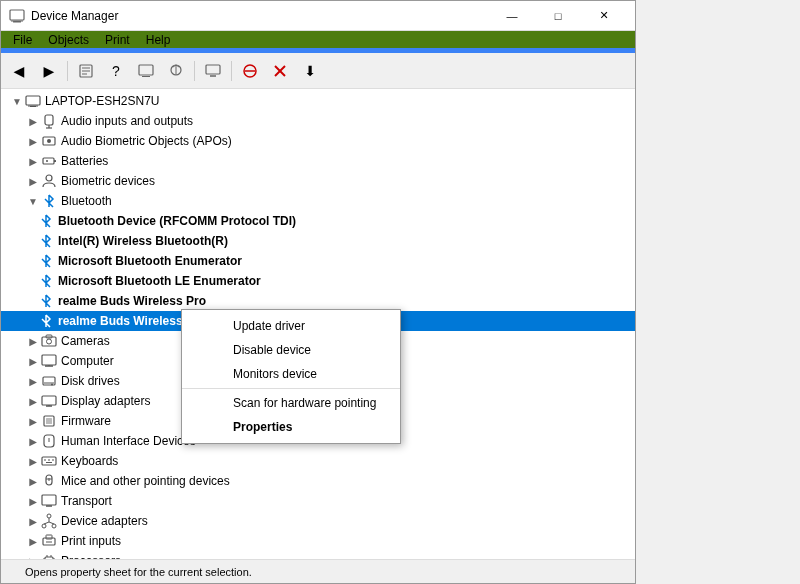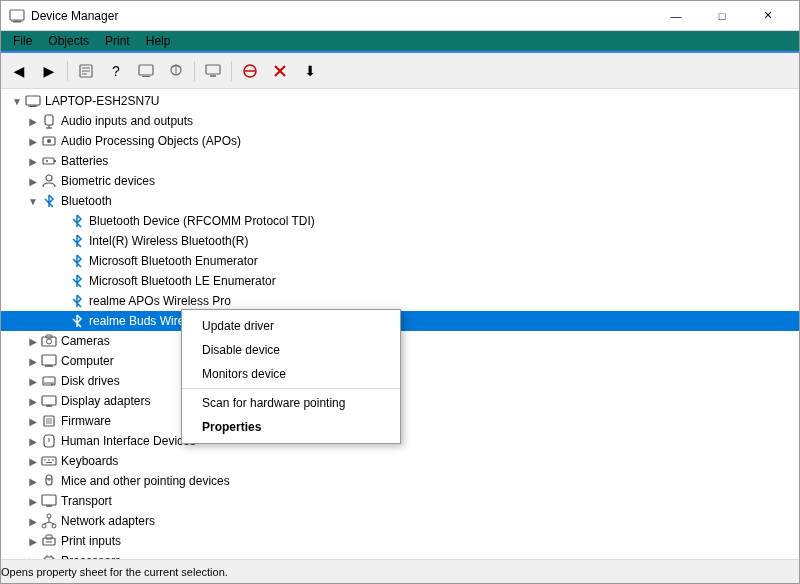--- a/index.html
+++ b/index.html
@@ -5,21 +5,21 @@
     * { margin: 0; padding: 0; box-sizing: border-box; }
     body {
       font-family: 'Segoe UI', Tahoma, Geneva, Verdana, sans-serif;
       font-size: 12px;
       background: #f0f0f0;
       width: 800px;
       height: 584px;
       overflow: hidden;
     }
     .window {
-      width: 800px;
+      width: 636px;
       height: 584px;
       background: #fff;
       border: 1px solid #999;
       display: flex;
       flex-direction: column;
     }
     .title-bar {
       background: #fff;
       height: 30px;
       display: flex;
@@ -53,22 +53,22 @@
       cursor: pointer;
       display: flex;
       align-items: center;
       justify-content: center;
       font-size: 11px;
     }
     .menu-bar {
       height: 22px;
       display: flex;
       align-items: center;
-      background: #0f766e;
-      border-bottom: 2px solid #3b82f6;
+      background: #4d7c0f;
+      border-bottom: 5px solid #3b82f6;
       padding: 0 4px;
     }
     .menu-item {
       padding: 2px 8px;
       cursor: pointer;
       font-size: 12px;
     }
     .toolbar {
       height: 36px;
       background: #f0f0f0;
@@ -140,48 +140,49 @@
       align-items: center;
       justify-content: center;
       flex-shrink: 0;
     }
     .item-text {
       font-size: 12px;
       color: #000;
     }
     .indent1 { padding-left: 8px; }
     .indent2 { padding-left: 24px; }
-    .indent3 { padding-left: 52px; }
+    .indent3 { padding-left: 21px; font-weight: bold; }
     .status-bar {
       height: 24px;
       background: #f0f0f0;
       border-top: 1px solid #ddd;
       display: flex;
       align-items: center;
-      padding: 0 0;
+      padding: 0 24px;
       font-size: 11px;
       color: #000;
     }
     
     .context-menu {
       position: absolute;
       top: 220px;
       left: 180px;
       background: #fff;
       border: 1px solid #999;
       box-shadow: 2px 2px 8px rgba(0,0,0,0.3);
       z-index: 100;
       width: 220px;
       padding: 4px 0;
     }
     .context-menu-item {
       padding: 5px 20px;
       cursor: pointer;
       font-size: 12px;
       color: #000;
+      margin-left: 31px;
     }
     .context-menu-item.bold { font-weight: bold; }
     .context-menu-sep {
       height: 1px;
       background: #ddd;
       margin: 2px 0;
     }
     
     .arrow-overlay {
       position: absolute;
@@ -298,21 +299,21 @@
       </div>
 
       <div class="tree-item indent2">
         <span class="toggle">▶</span>
         <span class="item-icon">
           <svg width="16" height="16" viewBox="0 0 16 16">
             <rect x="2" y="4" width="12" height="8" rx="1" fill="none" stroke="#555" stroke-width="1.2"></rect>
             <circle cx="8" cy="8" r="2" fill="#555"></circle>
           </svg>
         </span>
-        <span class="item-text">Audio Processing Objects (APOs)</span>
+        <span class="item-text">Audio Biometric Objects (APOs)</span>
       </div>
 
       <div class="tree-item indent2">
         <span class="toggle">▶</span>
         <span class="item-icon">
           <svg width="16" height="16" viewBox="0 0 16 16">
             <rect x="2" y="5" width="11" height="6" rx="1" fill="none" stroke="#555" stroke-width="1.2"></rect>
             <rect x="13" y="7" width="2" height="2" rx="0.5" fill="#555"></rect>
             <line x1="6" y1="7" x2="6" y2="9" stroke="#555" stroke-width="1"></line>
             <line x1="5" y1="8" x2="7" y2="8" stroke="#555" stroke-width="1"></line>
@@ -382,21 +383,21 @@
         <span class="item-text">Microsoft Bluetooth LE Enumerator</span>
       </div>
 
       <div class="tree-item indent3">
         <span class="toggle" style="visibility:hidden">▶</span>
         <span class="item-icon">
           <svg width="16" height="16" viewBox="0 0 16 16">
             <path d="M8 2 L12 6 L8 10 L12 14 M8 2 L8 14 M8 10 L4 6" fill="none" stroke="#0078d7" stroke-width="1.5"></path>
           </svg>
         </span>
-        <span class="item-text">realme APOs Wireless Pro</span>
+        <span class="item-text">realme Buds Wireless Pro</span>
       </div>
 
       <div class="tree-item indent3 selected">
         <span class="toggle" style="visibility:hidden">▶</span>
         <span class="item-icon">
           <svg width="16" height="16" viewBox="0 0 16 16">
             <path d="M8 2 L12 6 L8 10 L12 14 M8 2 L8 14 M8 10 L4 6" fill="none" stroke="#fff" stroke-width="1.5"></path>
           </svg>
         </span>
         <span class="item-text">realme Buds Wireless Pro Avrcp Transport</span>
@@ -514,21 +515,21 @@
         <span class="item-icon">
           <svg width="16" height="16" viewBox="0 0 16 16">
             <circle cx="8" cy="3" r="2" fill="none" stroke="#555" stroke-width="1"></circle>
             <circle cx="3" cy="13" r="2" fill="none" stroke="#555" stroke-width="1"></circle>
             <circle cx="13" cy="13" r="2" fill="none" stroke="#555" stroke-width="1"></circle>
             <line x1="8" y1="5" x2="8" y2="9" stroke="#555" stroke-width="1"></line>
             <line x1="8" y1="9" x2="3" y2="11" stroke="#555" stroke-width="1"></line>
             <line x1="8" y1="9" x2="13" y2="11" stroke="#555" stroke-width="1"></line>
           </svg>
         </span>
-        <span class="item-text">Network adapters</span>
+        <span class="item-text">Device adapters</span>
       </div>
 
       <div class="tree-item indent2">
         <span class="toggle">▶</span>
         <span class="item-icon">
           <svg width="16" height="16" viewBox="0 0 16 16">
             <rect x="2" y="5" width="12" height="7" rx="1" fill="none" stroke="#555" stroke-width="1.2"></rect>
             <rect x="5" y="2" width="6" height="4" rx="0.5" fill="none" stroke="#555" stroke-width="1"></rect>
             <line x1="5" y1="9" x2="11" y2="9" stroke="#555" stroke-width="1"></line>
           </svg>

